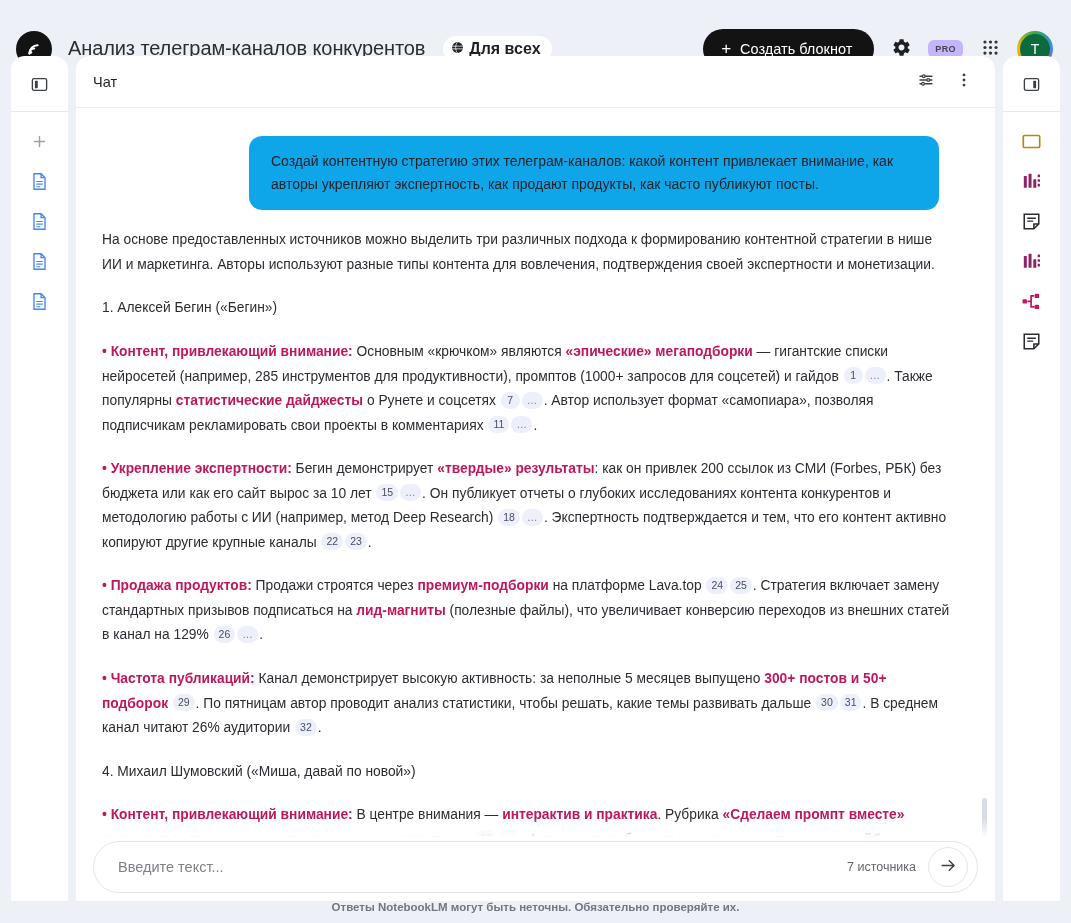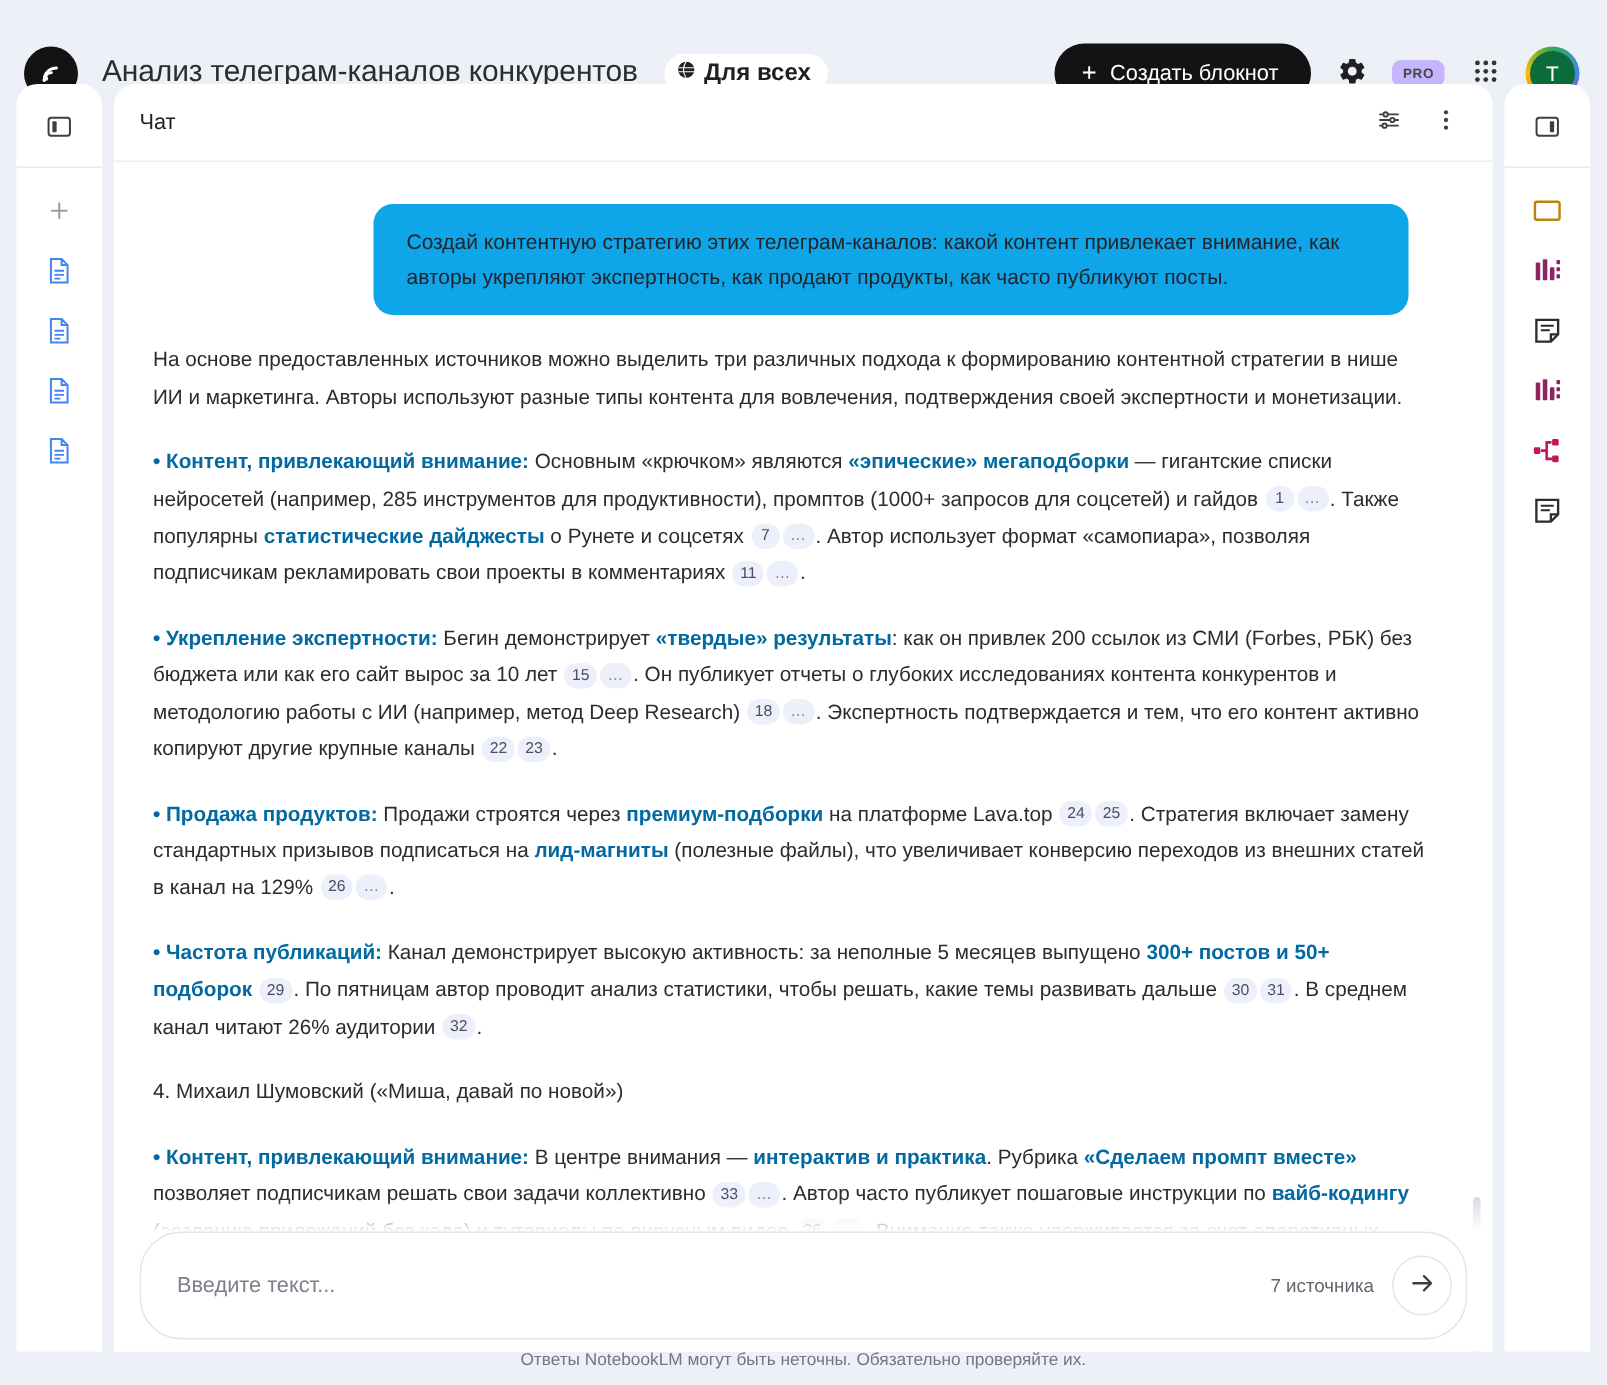--- a/index.html
+++ b/index.html
@@ -136,21 +136,21 @@
     border-radius: 13px;
     padding: 14px 19px 15px 22px;
     font-size: 14px; line-height: 1.62; color: #22242a;
   }
 
   .answer {
     padding: 18px 12px 0 9px;
     font-size: 13.8px; line-height: 1.78; color: #2a2c31;
   }
   .answer p { margin-bottom: 19px; }
-  .answer b { font-weight: 700; color: #0369a1; }
+  .answer b { font-weight: 700; color: #be185d; }
 
   
   .cite {
     display: inline-flex; align-items: center; justify-content: center;
     min-width: 19px; height: 17px; padding: 0 5px;
     background: #edeffa; color: #4a4e62;
     border-radius: 9px; font-size: 10.5px;
     vertical-align: 1.5px; margin: 0 1px; cursor: pointer;
     line-height: 17px;
   }
@@ -164,21 +164,21 @@
     cursor: pointer;
   }
 
   .composer-wrap {
     position: absolute; left: 0; right: 0; bottom: 0;
     padding: 0 17px 8px 17px;
     background: linear-gradient(to bottom, rgba(255,255,255,0) 0%, #ffffff 22%);
     padding-top: 22px;
   }
   .composer {
-    height: 72px;
+    height: 52px;
     border: 1px solid #e2e5ee; border-radius: 28px;
     display: flex; align-items: center;
     padding: 0 9px 0 24px;
     background: #fff;
   }
   .composer input {
     flex: 1 1 auto; border: none; outline: none;
     font-size: 14.5px; color: #2a2c31;
     font-family: inherit; background: transparent;
   }
@@ -188,20 +188,21 @@
     width: 40px; height: 40px; border-radius: 50%;
     border: 1px solid #e2e5ee; background: #fff;
     display: flex; align-items: center; justify-content: center;
     cursor: pointer; flex: 0 0 auto;
   }
   .footer-strip {
     position: absolute; left: 0; bottom: 0; width: 1071px; height: 22px;
     display: flex; align-items: flex-start; justify-content: center;
     font-size: 11.5px; color: #73767f; background: transparent;
     pointer-events: none;
+    font-weight: bold;
   }
 </style>
 </head>
 <body>
 
 <div class="topbar">
   <div class="logo-circle">
     <svg width="22" height="22" viewBox="0 0 24 24" fill="none">
       <circle cx="12" cy="12" r="11" fill="#131314"></circle>
       <path d="M7 17c0-5 3.8-9 9-9" stroke="#fff" stroke-width="2.1" fill="none" stroke-linecap="round"></path>
@@ -343,20 +344,21 @@
     </div>
 
     <div class="chat-body">
 
       <div class="user-bubble">Создай контентную стратегию этих телеграм-каналов: какой контент привлекает внимание, как авторы укрепляют экспертность, как продают продукты, как часто публикуют посты.</div>
 
       <div class="answer">
 
         <p>На основе предоставленных источников можно выделить три различных подхода к формированию контентной стратегии в нише ИИ и маркетинга. Авторы используют разные типы контента для вовлечения, подтверждения своей экспертности и монетизации.</p>
 
+        <p>1. Алексей Бегин («Бегин»)</p>
 
         <p>
           <b>• Контент, привлекающий внимание:</b><span> Основным «крючком» являются </span><b>«эпические» мегаподборки</b><span> — гигантские списки нейросетей (например, 285 инструментов для продуктивности), промптов (1000+ запросов для соцсетей) и гайдов </span><span class="cite">1</span><span class="cite dots">…</span><span>. Также популярны </span><b>статистические дайджесты</b><span> о Рунете и соцсетях </span><span class="cite">7</span><span class="cite dots">…</span><span>. Автор использует формат «самопиара», позволяя подписчикам рекламировать свои проекты в комментариях </span><span class="cite">11</span><span class="cite dots">…</span><span>.</span>
         </p>
 
         <p>
           <b>• Укрепление экспертности:</b><span> Бегин демонстрирует </span><b>«твердые» результаты</b><span>: как он привлек 200 ссылок из СМИ (Forbes, РБК) без бюджета или как его сайт вырос за 10 лет </span><span class="cite">15</span><span class="cite dots">…</span><span>. Он публикует отчеты о глубоких исследованиях контента конкурентов и методологию работы с ИИ (например, метод Deep Research) </span><span class="cite">18</span><span class="cite dots">…</span><span>. Экспертность подтверждается и тем, что его контент активно копируют другие крупные каналы </span><span class="cite">22</span><span class="cite">23</span><span>.</span>
         </p>
 
         <p>

